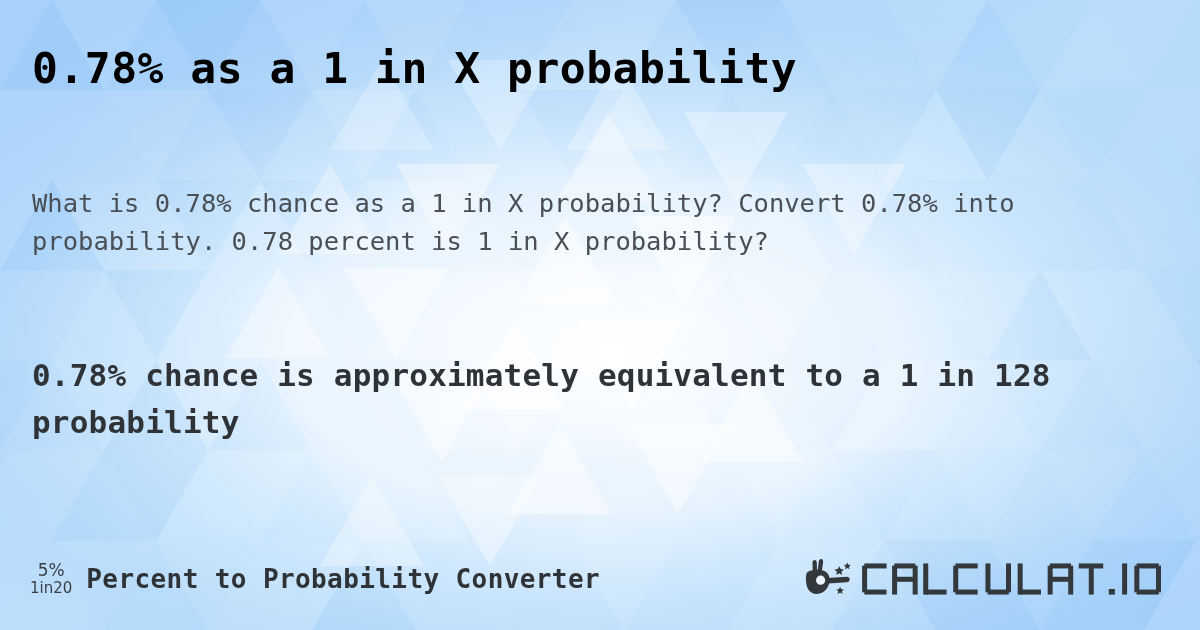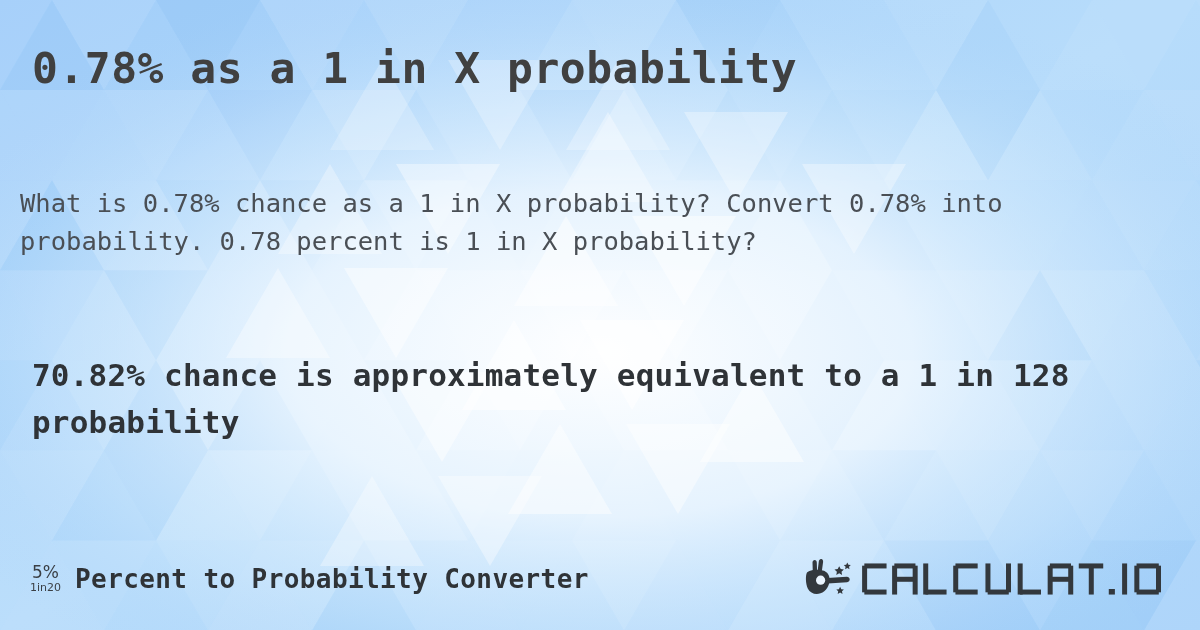--- a/index.html
+++ b/index.html
@@ -35,28 +35,28 @@
   .title {
     position:absolute;
     left:32px;
     top:44px;
     width:1140px;
     font-family:"DejaVu Sans Mono", monospace;
     font-weight:bold;
     font-size:43px;
     line-height:1.15;
     letter-spacing:0.5px;
-    color:#404040;
+    color:#000000;
     white-space:nowrap;
   }
 
   
   .description {
     position:absolute;
-    left:20px;
+    left:32px;
     top:185px;
     width:1150px;
     font-family:"DejaVu Sans Mono", monospace;
     font-weight:normal;
     font-size:25.5px;
     line-height:1.48;
     color:#4a4f55;
   }
 
   
@@ -94,21 +94,21 @@
     display:flex;
     flex-direction:column;
     align-items:center;
     justify-content:center;
     line-height:1.12;
     color:#3a3f45;
     font-family:"DejaVu Sans", sans-serif;
     margin-right:14px;
   }
   .badge .badge-top { font-size:17px; }
-  .badge .badge-bottom { font-size:11px; }
+  .badge .badge-bottom { font-size:15px; }
 
   .footer-title {
     font-family:"DejaVu Sans Mono", monospace;
     font-weight:bold;
     font-size:26px;
     letter-spacing:0.4px;
     color:#2f3337;
     white-space:nowrap;
     text-align:center;
   }
@@ -417,21 +417,21 @@
       <polygon points="802,164 906,164 854,254.0666419935816" opacity="0.328"></polygon>
     </g>
 </svg>
 
 <div id="content">
 
   <h1 class="title">0.78% as a 1 in X probability</h1>
 
   <p class="description">What is 0.78% chance as a 1 in X probability? Convert 0.78% into probability. 0.78 percent is 1 in X probability?</p>
 
-  <p class="answer">70.82% chance is approximately equivalent to a 1 in 128 probability</p>
+  <p class="answer">0.78% chance is approximately equivalent to a 1 in 128 probability</p>
 
   <div class="footer">
 
     <div class="footer-left">
 
       <div class="badge">
         <span class="badge-top">5%</span>
         <span class="badge-bottom">1in20</span>
       </div>
 

